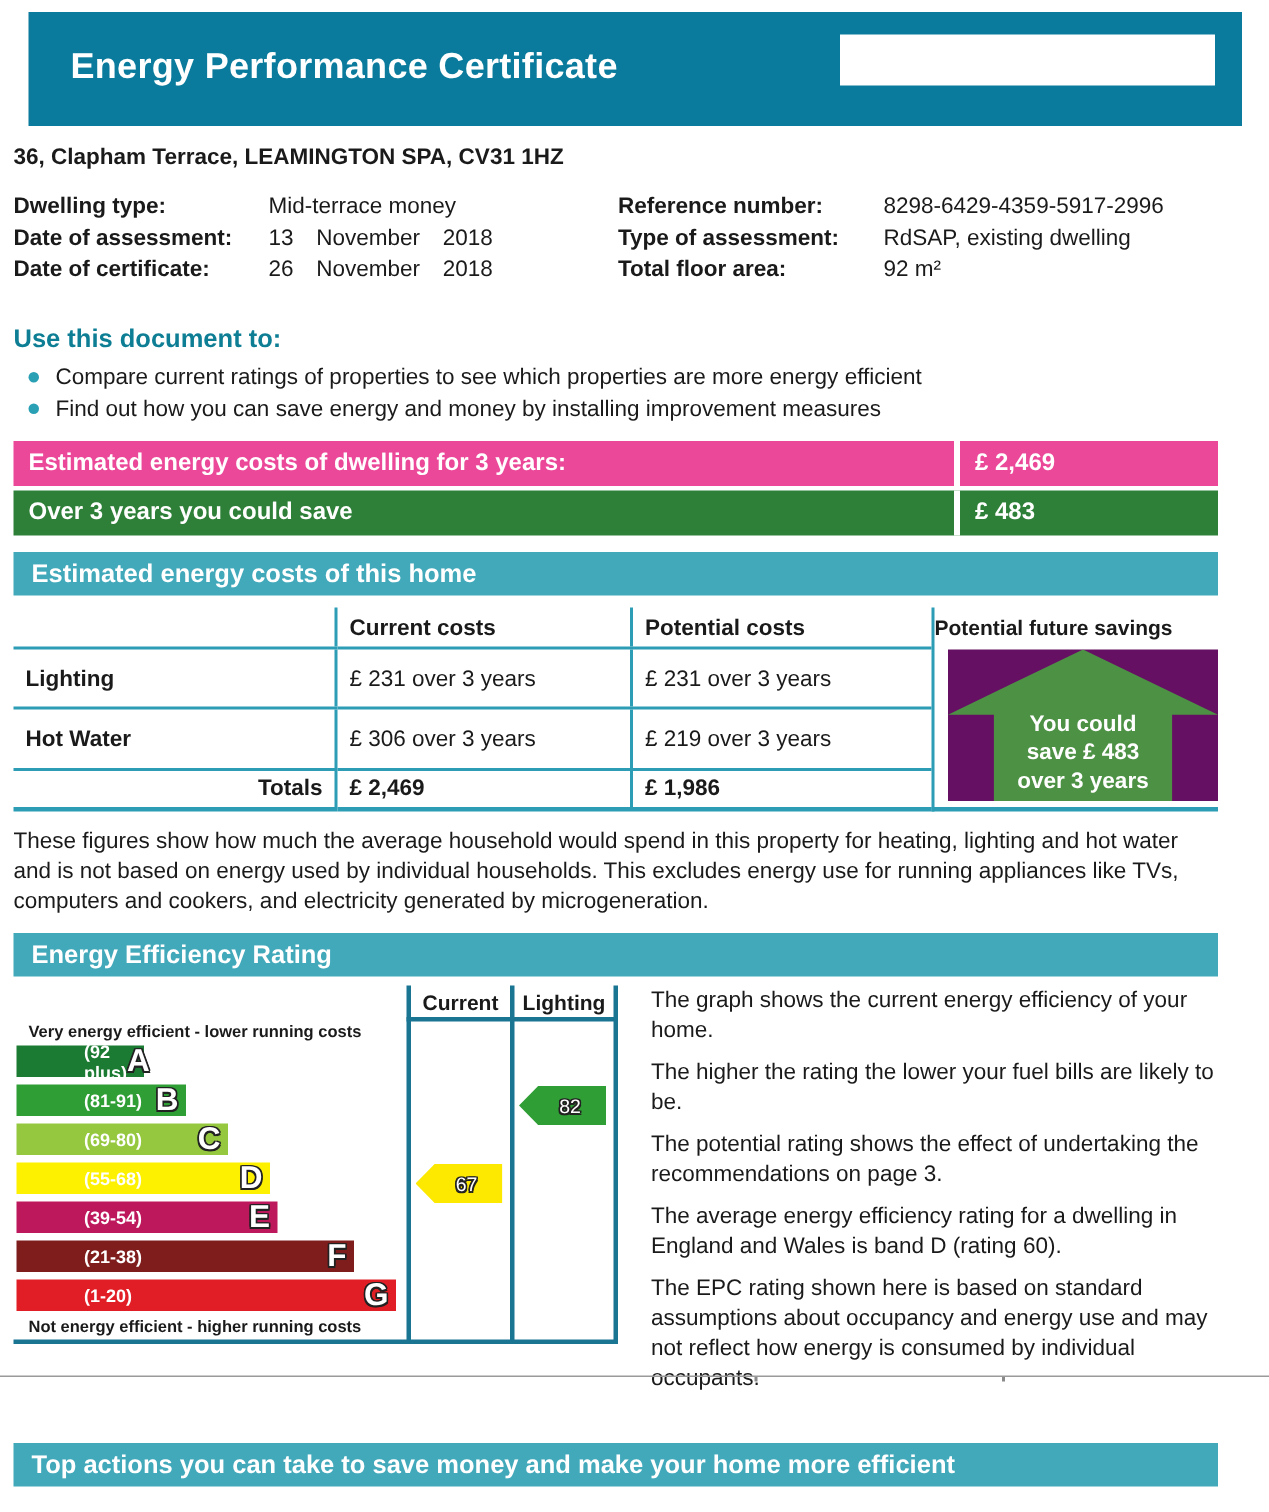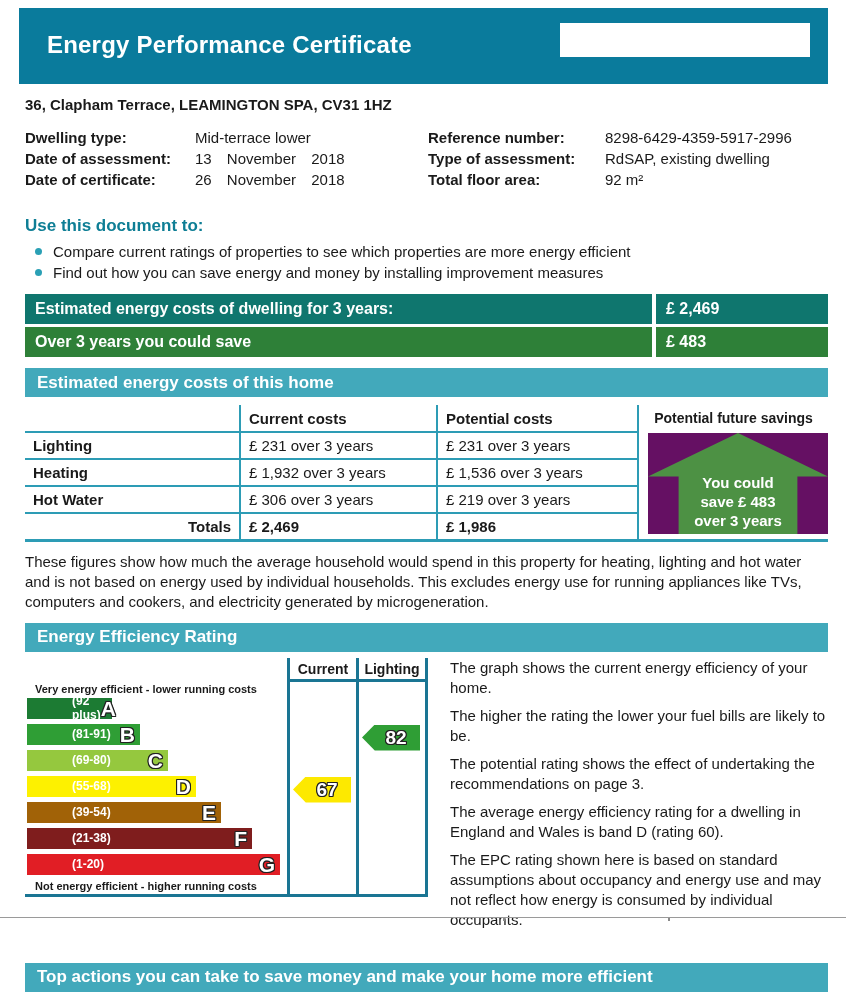--- a/index.html
+++ b/index.html
@@ -6,21 +6,21 @@
   html,body { width:846px; height:1008px; background:#fff; overflow:hidden;
               font-family:"Liberation Sans", sans-serif; color:#1a1a1a; }
   .page { width:846px; height:1008px; position:relative;border-radius:13px; }
 
   
   .header-band { position:absolute; left:19px; top:8px; width:809px; height:76px;
                  background:#0a7b9c; }
   .header-band h1 { color:#fff; font-size:24px; font-weight:bold; padding:23px 0 0 28px; letter-spacing:.2px; }
   .logo-box { position:absolute; right:18px; top:15px; width:250px; height:34px; background:#fff; }
 
-  .content { position:absolute; left:25px; top:92px; width:803px; }
+  .content { position:absolute; left:9px; top:92px; width:803px; }
 
   .address { font-size:15px; font-weight:bold; margin-top:4px; }
 
   .details { margin-top:14px; display:flex; font-size:15px; line-height:21px; }
   .details .col-left  { width:403px; }
   .details .col-right { width:400px; }
   .drow { display:flex; }
   .drow .dlabel { font-weight:bold; }
   .col-left  .dlabel { width:170px; }
   .col-right .dlabel { width:177px; }
@@ -50,21 +50,21 @@
   table.costs th, table.costs td { text-align:left; padding:3px 8px; height:27px; }
   table.costs col.c1 { width:215px; } table.costs col.c2 { width:197px; } table.costs col.c3 { width:200px; }
   table.costs thead th { font-weight:bold; border-bottom:2px solid #2d9cb5; }
   table.costs td+td, table.costs th+th { border-left:2px solid #2d9cb5; }
   table.costs tbody td { border-bottom:2px solid #2d9cb5; }
   table.costs tbody td.rowlabel { font-weight:bold; }
   table.costs tfoot td { font-weight:bold; border-bottom:3px solid #2d9cb5; }
   table.costs tfoot td.rowlabel { text-align:right; }
 
   .savings-col { width:191px; border-left:2px solid #2d9cb5; border-bottom:3px solid #2d9cb5; }
-  .savings-head { font-size:14px; font-weight:bold; text-align:center; padding-top:5px; height:26px; }
+  .savings-head { font-size:14px; font-weight:bold; text-align:left; padding-top:5px; height:26px; }
   .savings-box { margin:2px 0 4px 9px; width:180px; height:101px; background:#651063; position:relative; }
   .savings-arrow { position:absolute; inset:0; background:#4d9144;
         clip-path:polygon(50% 0, 100% 43%, 83% 43%, 83% 100%, 17% 100%, 17% 43%, 0 43%); }
   .savings-text { position:absolute; left:0; right:0; bottom:4px; text-align:center;
                   color:#fff; font-weight:bold; font-size:15px; line-height:19px; }
 
   .footnote { margin-top:10px; font-size:15px; line-height:20px; }
 
   
   .rating-area { margin-top:6px; display:flex; }
@@ -79,21 +79,21 @@
   .bands { position:absolute; left:2px; top:40px; }
   .band { height:21px; margin-bottom:5px; display:flex; align-items:center;padding-left:37px; }
   .band .range { font-size:12px; font-weight:bold; color:#fff; padding-left:8px; flex:1; }
   .band .letter { font-size:21px; font-weight:bold; padding-right:5px; line-height:21px; }
   .outline { color:#fff; text-shadow:-1px -1px 0 #222,1px -1px 0 #222,-1px 1px 0 #222,1px 1px 0 #222,
              0 -1px 0 #222,0 1px 0 #222,-1px 0 0 #222,1px 0 0 #222; }
   .baseline { position:absolute; left:0; top:236px; width:403px; height:3px; background:#1a7593; }
   .rate-arrow { position:absolute; width:58px; height:26px;
         clip-path:polygon(0 50%, 22% 0, 100% 0, 100% 100%, 22% 100%);
         display:flex; align-items:center; justify-content:center; }
-  .rate-arrow span { font-size:19px; font-weight:bold; padding-left:10px; }
+  .rate-arrow span { font-size:13px; font-weight:normal; padding-left:10px; }
 
   .rating-text { margin-left:22px; width:381px; font-size:15px; line-height:20px; }
   .rating-text p { margin-bottom:8px; }
 
   .actions-band { margin-top:25px; }
 
   .cut-line { position:absolute; left:0; top:917px; width:846px; height:1px; background:#9a9a9a; }
   .tick { position:absolute; top:918px; width:2px; height:3px; background:#8a8a8a; }
 </style>
 </head>
@@ -106,21 +106,21 @@
     <div class="logo-box"></div>
   </div>
 
   <div class="content">
     <div class="address">36, Clapham Terrace, LEAMINGTON SPA, CV31 1HZ</div>
 
     <div class="details">
       <div class="col-left">
         <div class="drow">
           <span class="dlabel">Dwelling type:</span>
-          <span class="dval">Mid-terrace lower</span>
+          <span class="dval">Mid-terrace money</span>
         </div>
         <div class="drow">
           <span class="dlabel">Date of assessment:</span>
           <span class="dval date">13 November 2018</span>
         </div>
         <div class="drow">
           <span class="dlabel">Date of certificate:</span>
           <span class="dval date">26 November 2018</span>
         </div>
       </div>
@@ -142,21 +142,21 @@
 
     <div class="use-doc">
       <h2>Use this document to:</h2>
       <ul>
         <li>Compare current ratings of properties to see which properties are more energy efficient</li>
         <li>Find out how you can save energy and money by installing improvement measures</li>
       </ul>
     </div>
 
     <div class="summary-bars">
-      <div class="summary-bar" style="background: #0f766e;">
+      <div class="summary-bar" style="background: #ec4899;">
         <div class="bar-label">Estimated energy costs of dwelling for 3 years:</div>
         <div class="bar-value">£ 2,469</div>
       </div>
       <div class="summary-bar" style="background: rgb(46, 128, 56);">
         <div class="bar-label">Over 3 years you could save</div>
         <div class="bar-value">£ 483</div>
       </div>
     </div>
 
     <div class="section-band">Estimated energy costs of this home</div>
@@ -175,25 +175,20 @@
             <th>Potential costs</th>
           </tr>
         </thead>
         <tbody>
             <tr>
               <td class="rowlabel">Lighting</td>
               <td>£ 231 over 3 years</td>
               <td>£ 231 over 3 years</td>
             </tr>
             <tr>
-              <td class="rowlabel">Heating</td>
-              <td>£ 1,932 over 3 years</td>
-              <td>£ 1,536 over 3 years</td>
-            </tr>
-            <tr>
               <td class="rowlabel">Hot Water</td>
               <td>£ 306 over 3 years</td>
               <td>£ 219 over 3 years</td>
             </tr>
           </tbody>
         <tfoot>
           <tr>
             <td class="rowlabel">Totals</td>
             <td>£ 2,469</td>
             <td>£ 1,986</td>
@@ -237,21 +232,21 @@
               <span class="letter outline">B</span>
             </div>
             <div class="band" style="width: 141px; background: rgb(149, 200, 62);">
               <span class="range">(69-80)</span>
               <span class="letter outline">C</span>
             </div>
             <div class="band" style="width: 169px; background: rgb(253, 241, 0);">
               <span class="range">(55-68)</span>
               <span class="letter outline">D</span>
             </div>
-            <div class="band" style="width: 194px; background: #a16207;">
+            <div class="band" style="width: 174px; background: #be185d;">
               <span class="range">(39-54)</span>
               <span class="letter outline">E</span>
             </div>
             <div class="band" style="width: 225px; background: #7f1d1d;">
               <span class="range">(21-38)</span>
               <span class="letter outline">F</span>
             </div>
             <div class="band" style="width: 253px; background: rgb(225, 30, 37);">
               <span class="range">(1-20)</span>
               <span class="letter outline">G</span>

